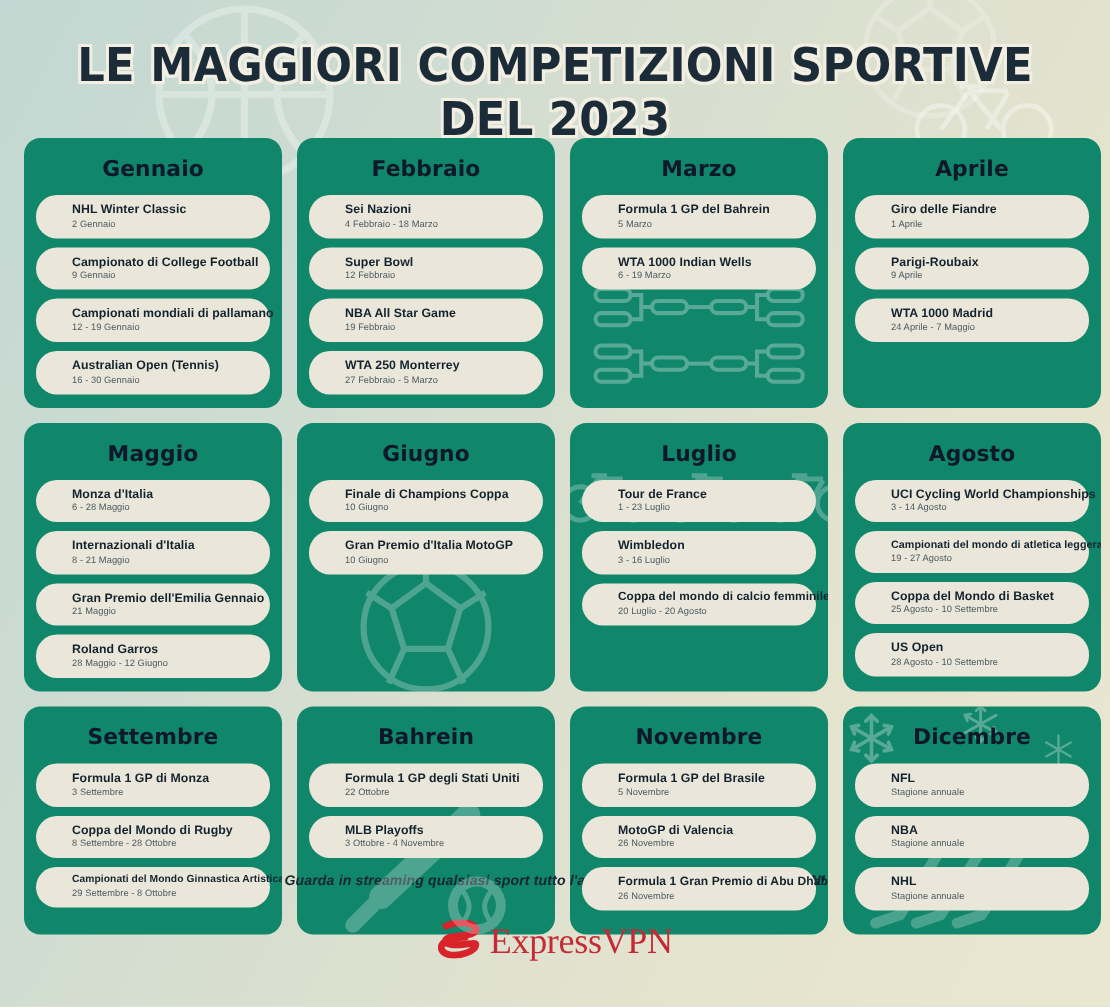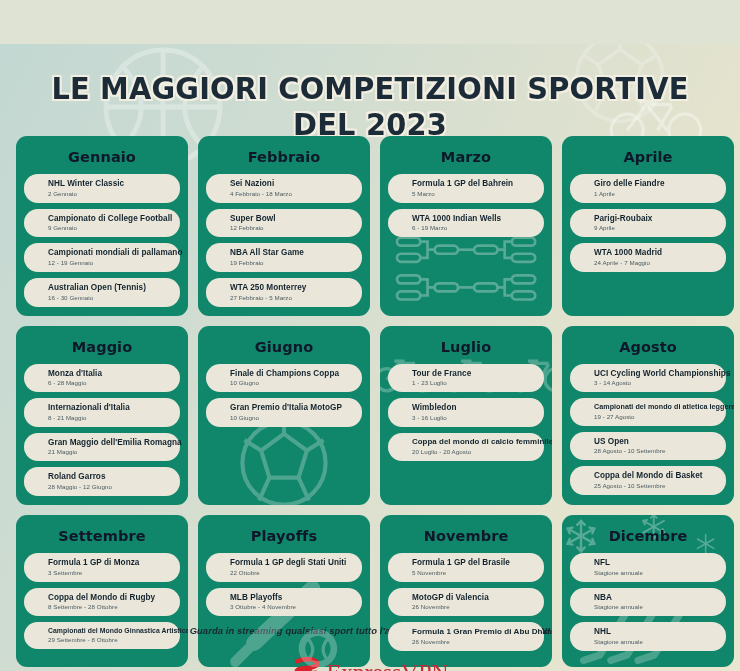--- a/index.html
+++ b/index.html
@@ -17,21 +17,20 @@
     position: absolute;
     inset: 0;
     background:
       linear-gradient(118deg,
         #c3d8d2 0%,
         #cbdbd2 22%,
         #d9dfcf 48%,
         #e4e3ce 72%,
         #eae7d1 100%);
     overflow: hidden;
-    margin-top: 44px;
   }
 
   
   .bg-art { position: absolute; pointer-events: none; }
   .bg-art svg { display: block; }
   .wm-basket  { left: 88px;  top: -12px; opacity: .40; }
   .wm-bike    { left: 608px; top: 44px;  opacity: .45; }
   .wm-soccer  { left: 560px; top: -26px; opacity: .32; }
   .wm-boxing  { left: 72px;  top: 196px; opacity: .38; }
 
@@ -303,21 +302,21 @@
         <div class="events">
         <div class="event">
           <div class="event-name">Monza d'Italia</div>
           <div class="event-date">6 - 28 Maggio</div>
         </div>
         <div class="event">
           <div class="event-name">Internazionali d'Italia</div>
           <div class="event-date">8 - 21 Maggio</div>
         </div>
         <div class="event">
-          <div class="event-name">Gran Maggio dell'Emilia Romagna</div>
+          <div class="event-name">Gran Premio dell'Emilia Gennaio</div>
           <div class="event-date">21 Maggio</div>
         </div>
         <div class="event">
           <div class="event-name">Roland Garros</div>
           <div class="event-date">28 Maggio - 12 Giugno</div>
         </div>
         </div>
       </div>
       <div class="month-card">
         <div class="card-art art-soccer">
@@ -379,26 +378,26 @@
         <div class="events">
         <div class="event">
           <div class="event-name">UCI Cycling World Championships</div>
           <div class="event-date">3 - 14 Agosto</div>
         </div>
         <div class="event">
           <div class="event-name" style="font-size: 7.15px;">Campionati del mondo di atletica leggera</div>
           <div class="event-date">19 - 27 Agosto</div>
         </div>
         <div class="event">
+          <div class="event-name">Coppa del Mondo di Basket</div>
+          <div class="event-date">25 Agosto - 10 Settembre</div>
+        </div>
+        <div class="event">
           <div class="event-name">US Open</div>
           <div class="event-date">28 Agosto - 10 Settembre</div>
-        </div>
-        <div class="event">
-          <div class="event-name">Coppa del Mondo di Basket</div>
-          <div class="event-date">25 Agosto - 10 Settembre</div>
         </div>
         </div>
       </div>
       <div class="month-card">
         <div class="month-name">Settembre</div>
         <div class="events">
         <div class="event">
           <div class="event-name">Formula 1 GP di Monza</div>
           <div class="event-date">3 Settembre</div>
         </div>
@@ -415,21 +414,21 @@
       <div class="month-card">
         <div class="card-art art-bat">
       <svg width="132" height="92" viewBox="0 0 140 98">
         <g fill="none" stroke="#ffffff" stroke-width="11" stroke-linecap="round">
           <path d="M16 86 L30 72"></path>
           <path d="M36 66 L98 8" stroke-width="17"></path>
         </g>
         <circle cx="104" cy="72" r="17" fill="none" stroke="#ffffff" stroke-width="7"></circle>
         <path d="M94 62 C100 70 100 76 94 84 M114 62 C108 70 108 76 114 84" fill="none" stroke="#ffffff" stroke-width="3.5"></path>
       </svg></div>
-        <div class="month-name">Playoffs</div>
+        <div class="month-name">Bahrein</div>
         <div class="events">
         <div class="event">
           <div class="event-name">Formula 1 GP degli Stati Uniti</div>
           <div class="event-date">22 Ottobre</div>
         </div>
         <div class="event">
           <div class="event-name">MLB Playoffs</div>
           <div class="event-date">3 Ottobre - 4 Novembre</div>
         </div>
         </div>

